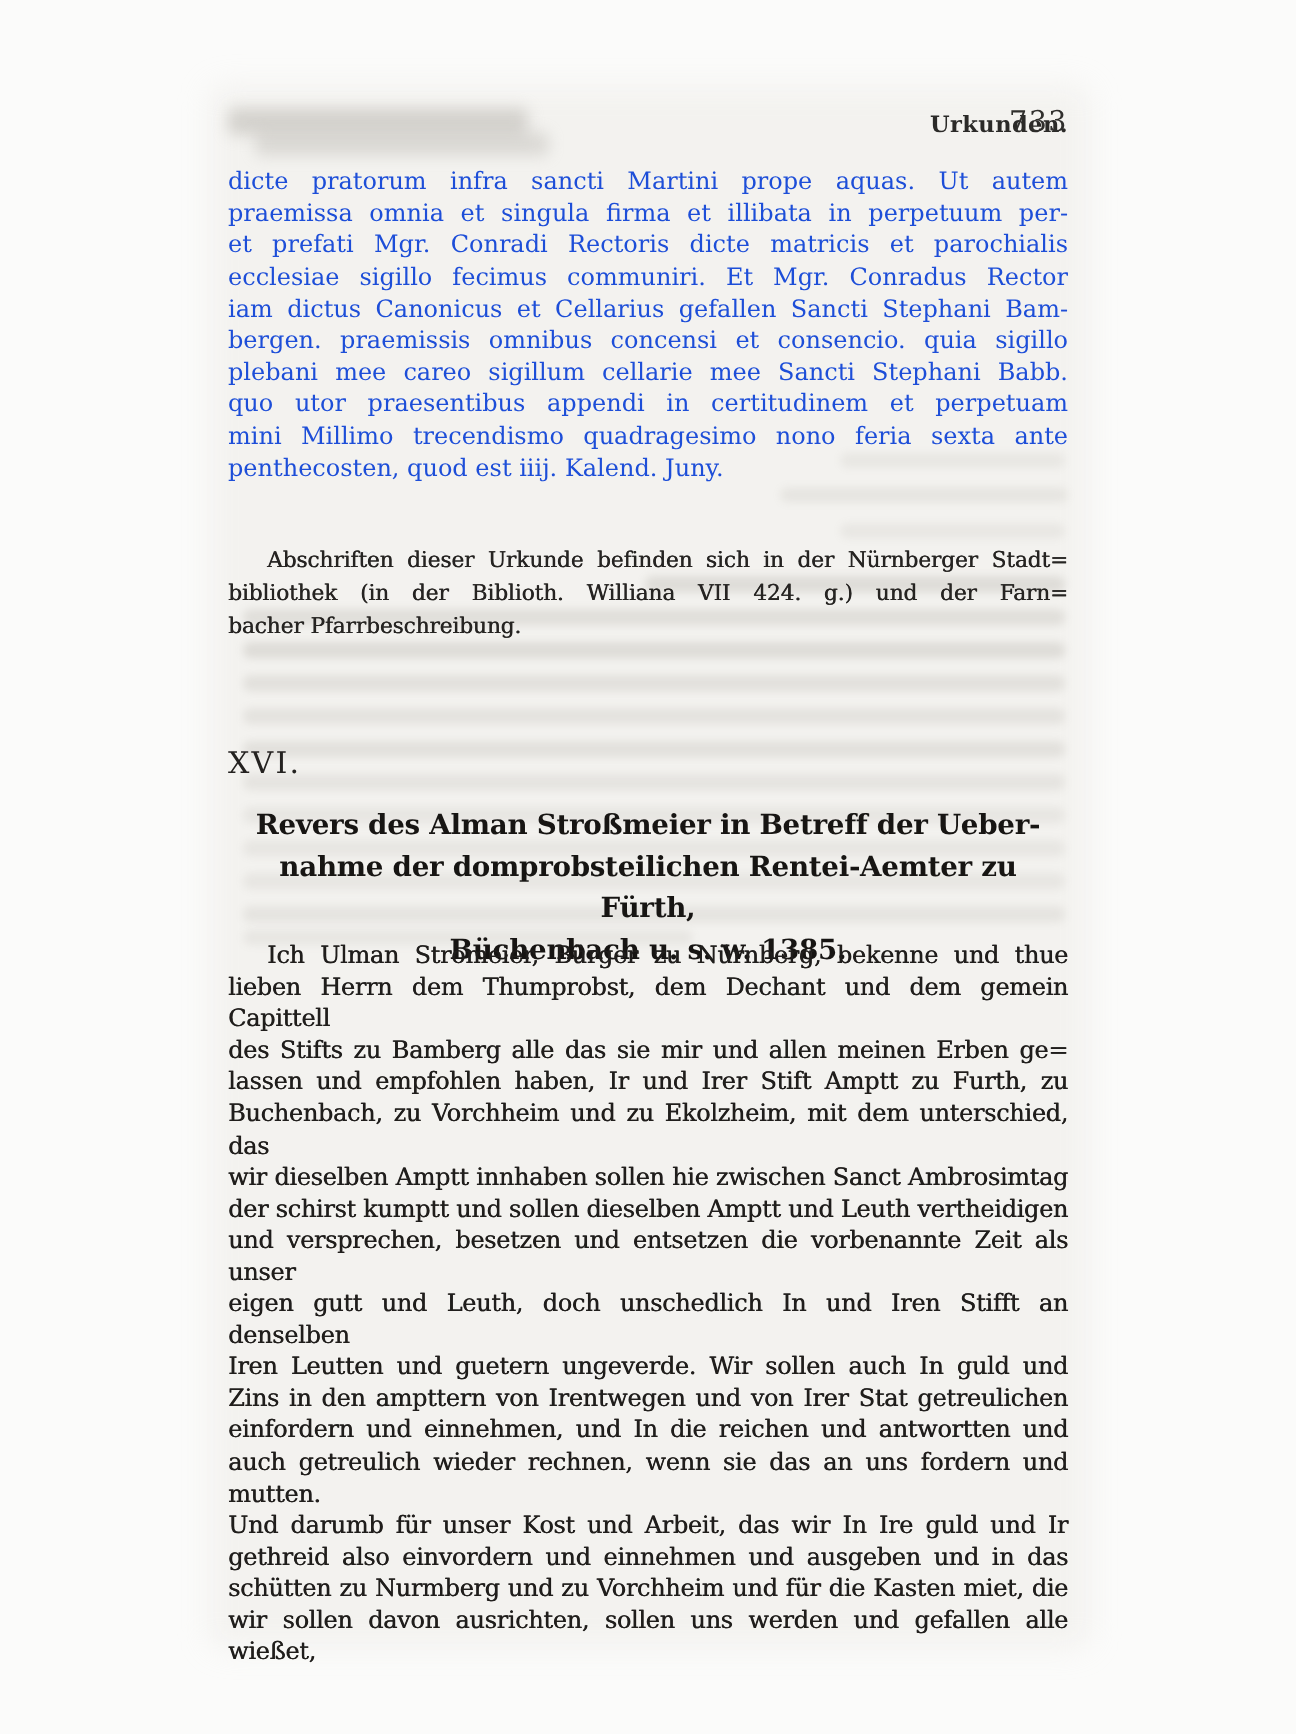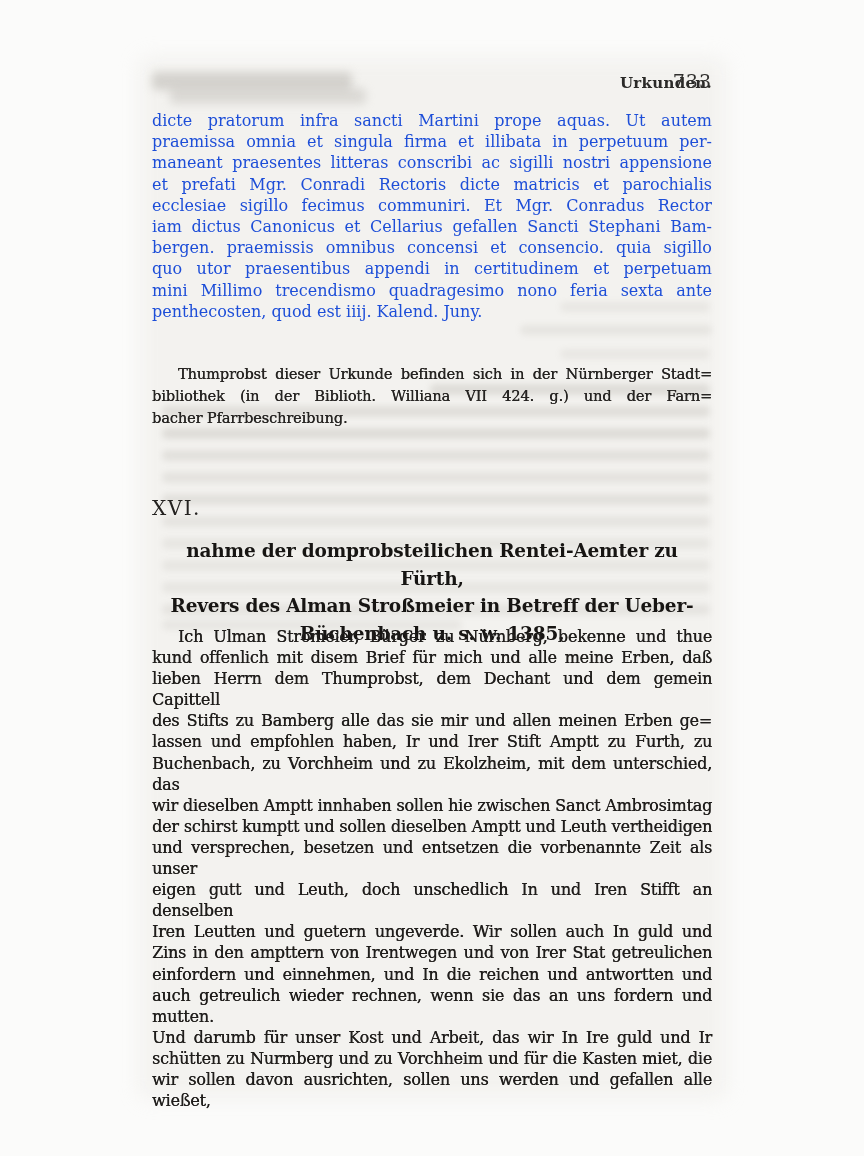--- a/index.html
+++ b/index.html
@@ -94,57 +94,57 @@
     </div>
 
   <div class="header">
     <div class="header-title">Urkunden.</div>
     <div class="page-number">733</div>
   </div>
 
   <div class="para latin no-j-last">
       <div class="tline">dicte pratorum infra sancti Martini prope aquas. Ut autem</div>
       <div class="tline">praemissa omnia et singula firma et illibata in perpetuum per-</div>
-      <div class="tline">maneant praesentes litteras conscribi ac sigilli nostri appensione</div>
       <div class="tline">et prefati Mgr. Conradi Rectoris dicte matricis et parochialis</div>
       <div class="tline">ecclesiae sigillo fecimus communiri. Et Mgr. Conradus Rector</div>
       <div class="tline">iam dictus Canonicus et Cellarius gefallen Sancti Stephani Bam-</div>
       <div class="tline">bergen. praemissis omnibus concensi et consencio. quia sigillo</div>
+      <div class="tline">plebani mee careo sigillum cellarie mee Sancti Stephani Babb.</div>
       <div class="tline">quo utor praesentibus appendi in certitudinem et perpetuam</div>
       <div class="tline">mini Millimo trecendismo quadragesimo nono feria sexta ante</div>
       <div class="tline">penthecosten, quod est iiij. Kalend. Juny.</div>
     </div>
 
   <div class="para note indent-first no-j-last">
-      <div class="tline">Thumprobst dieser Urkunde befinden sich in der Nürnberger Stadt=</div>
+      <div class="tline">Abschriften dieser Urkunde befinden sich in der Nürnberger Stadt=</div>
       <div class="tline">bibliothek (in der Biblioth. Williana VII 424. g.) und der Farn=</div>
       <div class="tline">bacher Pfarrbeschreibung.</div>
     </div>
 
   <div class="section-number">XVI.</div>
 
   <div class="doc-title">
+      <div class="tline">Revers des Alman Stroßmeier in Betreff der Ueber-</div>
       <div class="tline">nahme der domprobsteilichen Rentei-Aemter zu Fürth,</div>
-      <div class="tline">Revers des Alman Stroßmeier in Betreff der Ueber-</div>
       <div class="tline">Büchenbach u. s. w. 1385.</div>
     </div>
 
   <div class="para body-par indent-first">
       <div class="tline">Ich Ulman Stromeier, Bürger zu Nürnberg, bekenne und thue</div>
-      <div class="tline">kund offenlich mit disem Brief für mich und alle meine Erben, daß</div>
       <div class="tline">lieben Herrn dem Thumprobst, dem Dechant und dem gemein Capittell</div>
       <div class="tline">des Stifts zu Bamberg alle das sie mir und allen meinen Erben ge=</div>
       <div class="tline">lassen und empfohlen haben, Ir und Irer Stift Amptt zu Furth, zu</div>
       <div class="tline">Buchenbach, zu Vorchheim und zu Ekolzheim, mit dem unterschied, das</div>
       <div class="tline">wir dieselben Amptt innhaben sollen hie zwischen Sanct Ambrosimtag</div>
       <div class="tline">der schirst kumptt und sollen dieselben Amptt und Leuth vertheidigen</div>
       <div class="tline">und versprechen, besetzen und entsetzen die vorbenannte Zeit als unser</div>
       <div class="tline">eigen gutt und Leuth, doch unschedlich In und Iren Stifft an denselben</div>
       <div class="tline">Iren Leutten und guetern ungeverde. Wir sollen auch In guld und</div>
       <div class="tline">Zins in den ampttern von Irentwegen und von Irer Stat getreulichen</div>
       <div class="tline">einfordern und einnehmen, und In die reichen und antwortten und</div>
       <div class="tline">auch getreulich wieder rechnen, wenn sie das an uns fordern und mutten.</div>
       <div class="tline">Und darumb für unser Kost und Arbeit, das wir In Ire guld und Ir</div>
+      <div class="tline">gethreid also einvordern und einnehmen und ausgeben und in das</div>
       <div class="tline">schütten zu Nurmberg und zu Vorchheim und für die Kasten miet, die</div>
       <div class="tline">wir sollen davon ausrichten, sollen uns werden und gefallen alle wießet,</div>
     </div>
 
 </div>
 
 </body></html>

